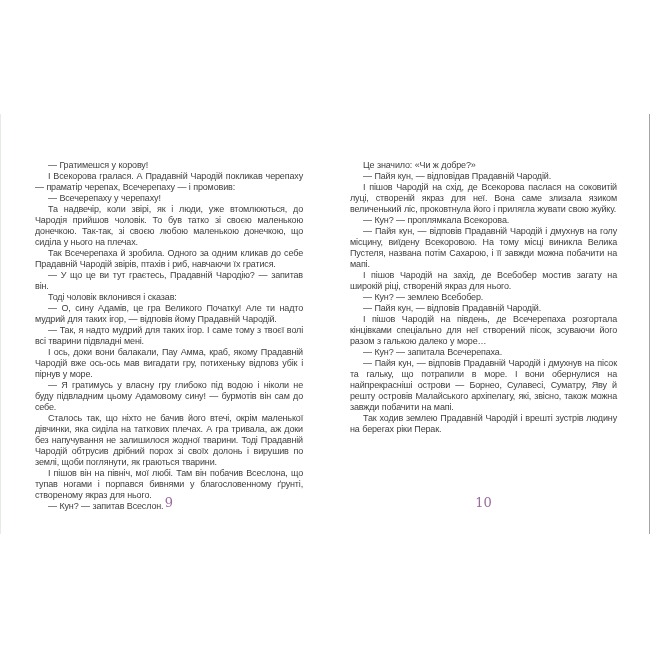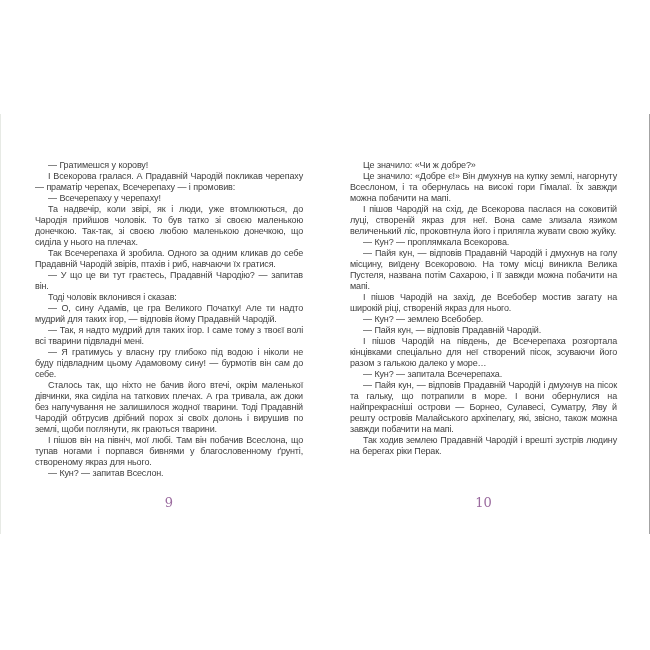--- a/index.html
+++ b/index.html
@@ -68,32 +68,33 @@
       <div class="page-text">
           <p class="para">— Гратимешся у корову!</p>
           <p class="para">І Всекорова гралася. А Прадавній Чародій покликав черепаху — праматір черепах, Всечерепаху — і промовив:</p>
           <p class="para">— Всечерепаху у черепаху!</p>
           <p class="para">Та надвечір, коли звірі, як і люди, уже втомлюються, до Чародія прийшов чоловік. То був татко зі своєю маленькою донечкою. Так-так, зі своєю любою маленькою донечкою, що сиділа у нього на плечах.</p>
           <p class="para">Так Всечерепаха й зробила. Одного за одним кликав до себе Прадавній Чародій звірів, птахів і риб, навчаючи їх гратися.</p>
           <p class="para">— У що це ви тут граєтесь, Прадавній Чародію? — запитав він.</p>
           <p class="para">Тоді чоловік вклонився і сказав:</p>
           <p class="para">— О, сину Адамів, це гра Великого Початку! Але ти надто мудрий для таких ігор, — відповів йому Прадавній Чародій.</p>
           <p class="para">— Так, я надто мудрий для таких ігор. І саме тому з твоєї волі всі тварини підвладні мені.</p>
+          <p class="para">І ось, доки вони балакали, Пау Амма, краб, якому Прадавній Чародій вже ось-ось мав вигадати гру, потихеньку відповз убік і пірнув у море.</p>
           <p class="para">— Я гратимусь у власну гру глибоко під водою і ніколи не буду підвладним цьому Адамовому сину! — бурмотів він сам до себе.</p>
           <p class="para">Сталось так, що ніхто не бачив його втечі, окрім маленької дівчинки, яка сиділа на таткових плечах. А гра тривала, аж доки без напучування не залишилося жодної тварини. Тоді Прадавній Чародій обтрусив дрібний порох зі своїх долонь і вирушив по землі, щоби поглянути, як граються тварини.</p>
           <p class="para">І пішов він на північ, мої любі. Там він побачив Всеслона, що тупав ногами і порпався бивнями у благословенному ґрунті, створеному якраз для нього.</p>
           <p class="para">— Кун? — запитав Всеслон.</p>
         </div>
       <div class="page-number">9</div>
     </div>
 
     <div class="page page-right">
       <div class="page-text">
           <p class="para">Це значило: «Чи ж добре?»</p>
-          <p class="para">Це значило: «Добре є!» Він дмухнув на купку землі, нагорнуту Всеслоном, і та обернулась на високі гори Гімалаї. Їх завжди можна побачити на мапі.</p>
+          <p class="para">— Пайя кун, — відповідав Прадавній Чародій.</p>
           <p class="para">І пішов Чародій на схід, де Всекорова паслася на соковитій луці, створеній якраз для неї. Вона саме злизала язиком величенький ліс, проковтнула його і прилягла жувати свою жуйку.</p>
           <p class="para">— Кун? — проплямкала Всекорова.</p>
           <p class="para">— Пайя кун, — відповів Прадавній Чародій і дмухнув на голу місцину, виїдену Всекоровою. На тому місці виникла Велика Пустеля, названа потім Сахарою, і її завжди можна побачити на мапі.</p>
           <p class="para">І пішов Чародій на захід, де Всебобер мостив загату на широкій ріці, створеній якраз для нього.</p>
           <p class="para">— Кун? — землею Всебобер.</p>
           <p class="para">— Пайя кун, — відповів Прадавній Чародій.</p>
           <p class="para">І пішов Чародій на південь, де Всечерепаха розгортала кінцівками спеціально для неї створений пісок, зсуваючи його разом з галькою далеко у море…</p>
           <p class="para">— Кун? — запитала Всечерепаха.</p>
           <p class="para">— Пайя кун, — відповів Прадавній Чародій і дмухнув на пісок та гальку, що потрапили в море. І вони обернулися на найпрекрасніші острови — Борнео, Сулавесі, Суматру, Яву й решту островів Малайського архіпелагу, які, звісно, також можна завжди побачити на мапі.</p>
           <p class="para">Так ходив землею Прадавній Чародій і врешті зустрів людину на берегах ріки Перак.</p>

